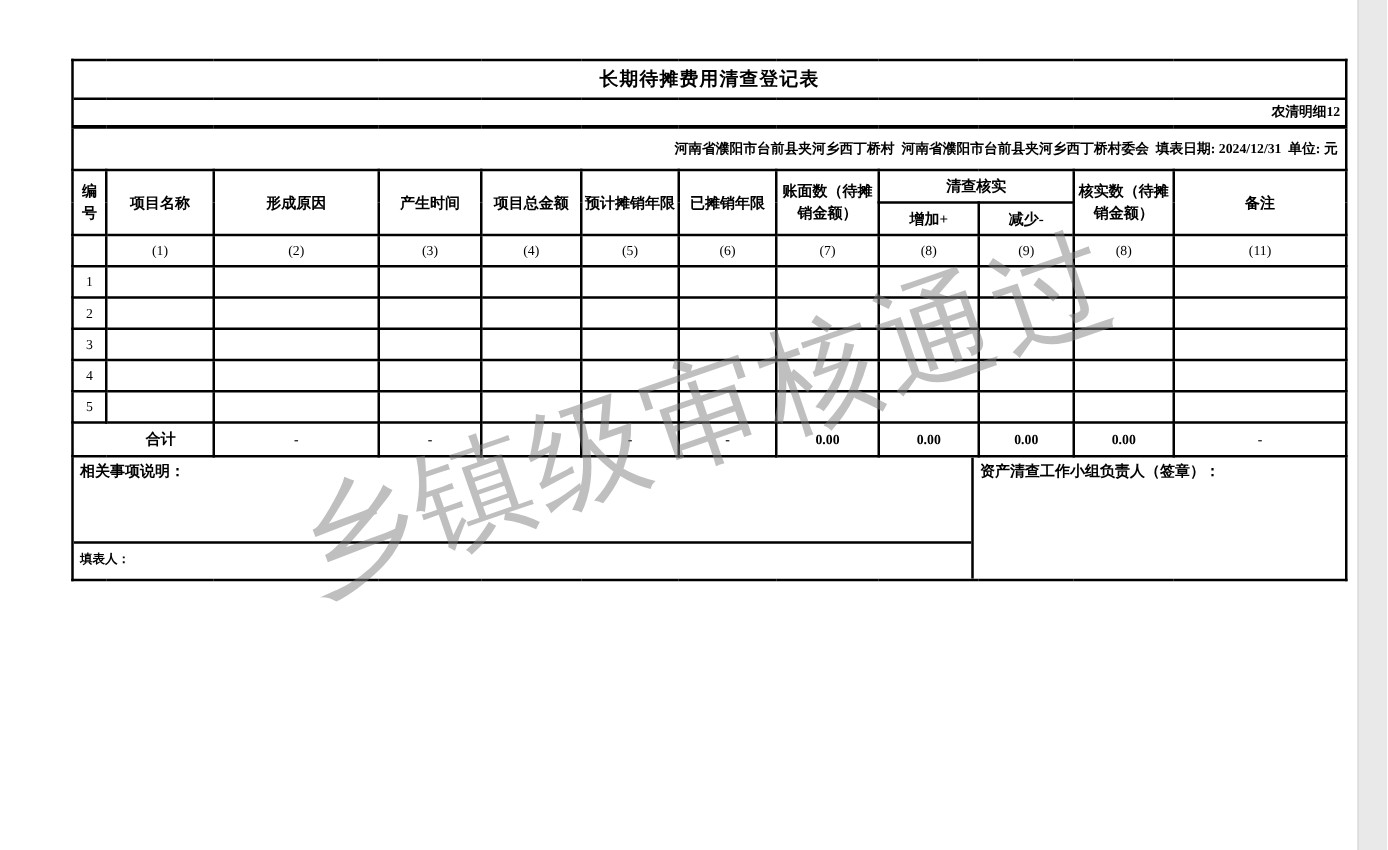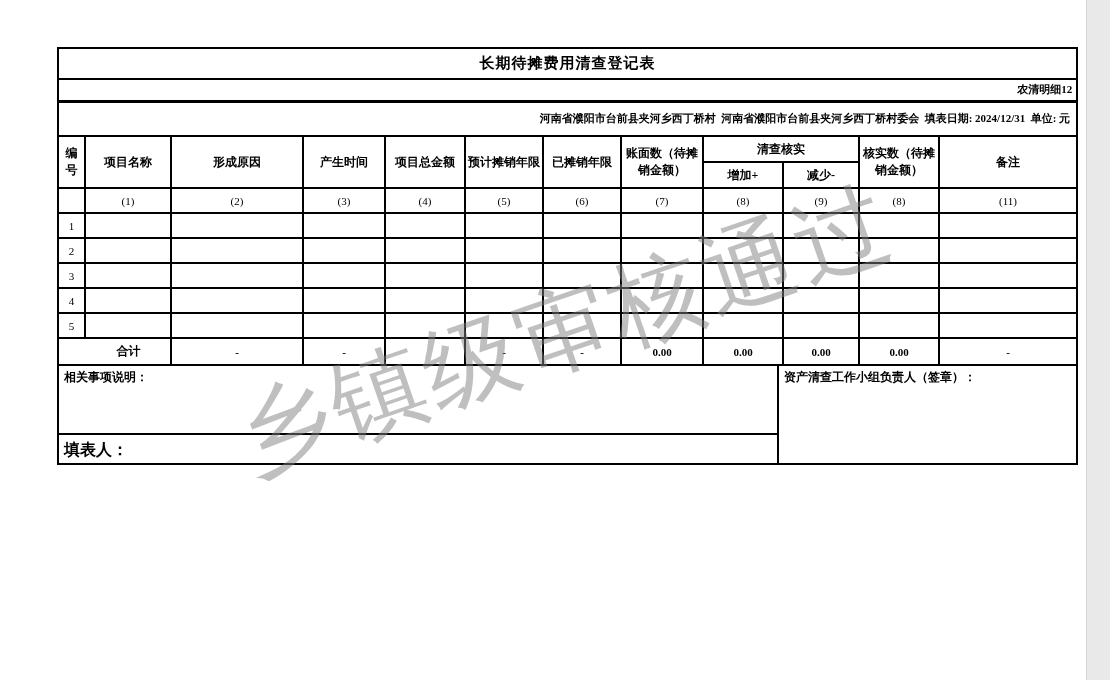--- a/index.html
+++ b/index.html
@@ -50,21 +50,21 @@
   tr.r-data td { font-weight:normal; font-size:11px; }
   tr.r-total { height:27px; }
   tr.r-total td { font-size:11px; }
   tr.r-total td.lbl { font-size:12px;padding-left:30px; }
   td.num-r { text-align:right; padding-right:3px; }
   tr.r-bottom { height:97px; }
   tr.r-bottom > td { padding:0; }
   .bottom-wrap { display:flex; height:97px; align-items:stretch; }
   .bottom-left { width:720px; border-right:2px solid #000; display:flex; flex-direction:column; }
   .notes-area { flex:1; border-bottom:2px solid #000; text-align:left; padding:3px 5px; font-size:12px; font-weight:bold; }
-  .preparer-area { height:28px; text-align:left; padding:5px 5px; font-size:16px; font-weight:bold; }
+  .preparer-area { height:28px; text-align:left; padding:5px 5px; font-size:10px; font-weight:bold; }
   .bottom-right { flex:1; text-align:left; padding:3px 5px; font-size:12px; font-weight:bold; }
   .watermark {
     position:absolute;
     left:255px; top:185px;
     width:620px; height:290px;
     display:flex; align-items:center; justify-content:center;
     transform:rotate(-19deg);
     font-size:94px;
     letter-spacing:4px;
     white-space:nowrap;

